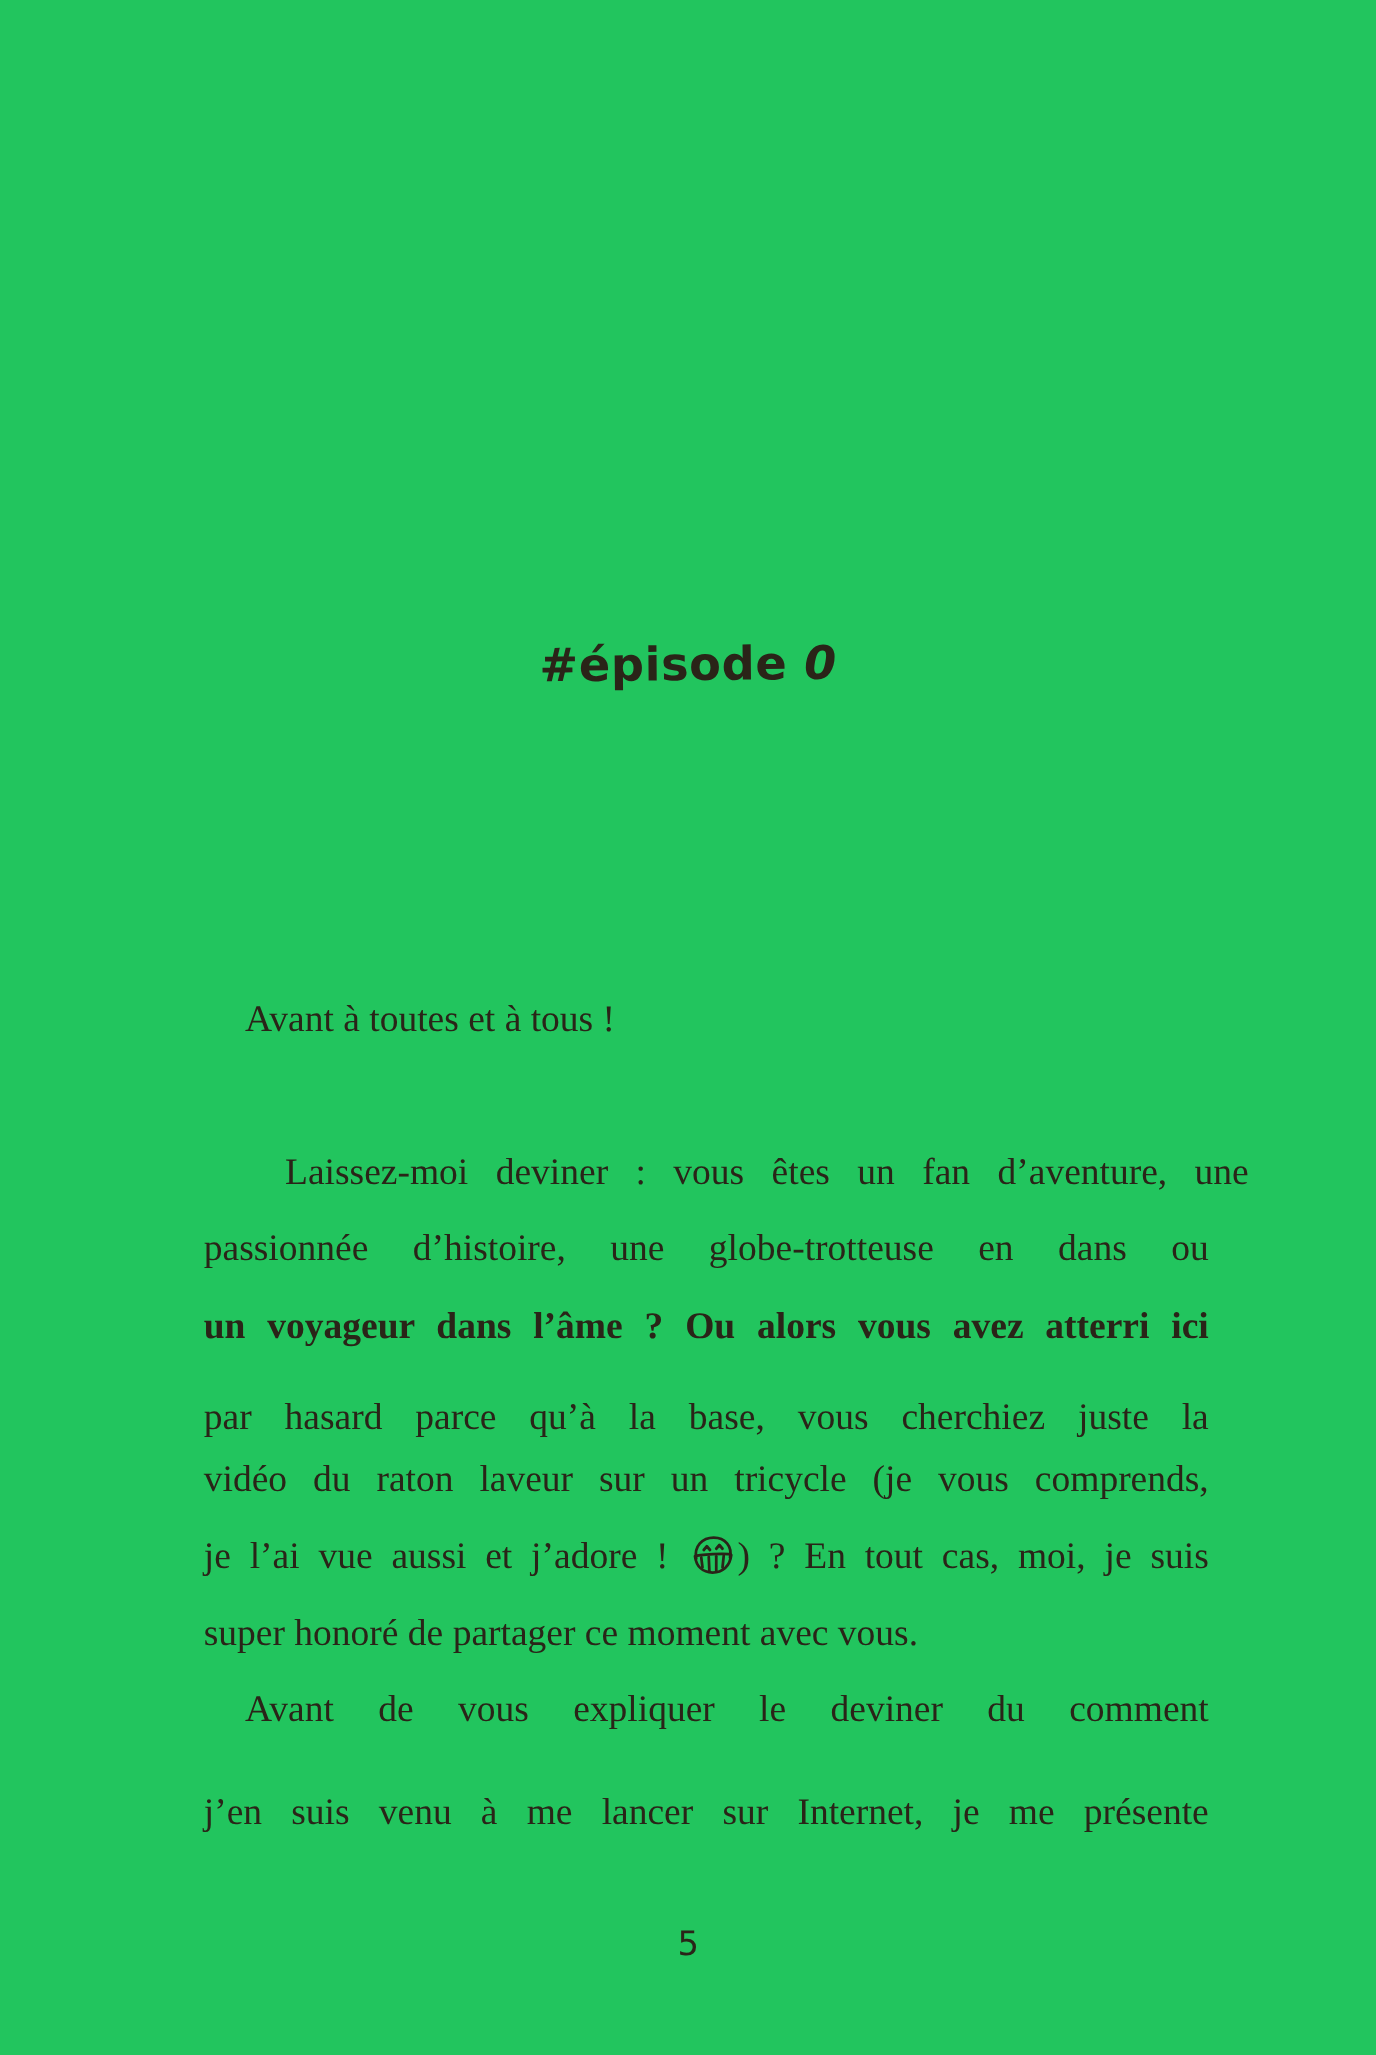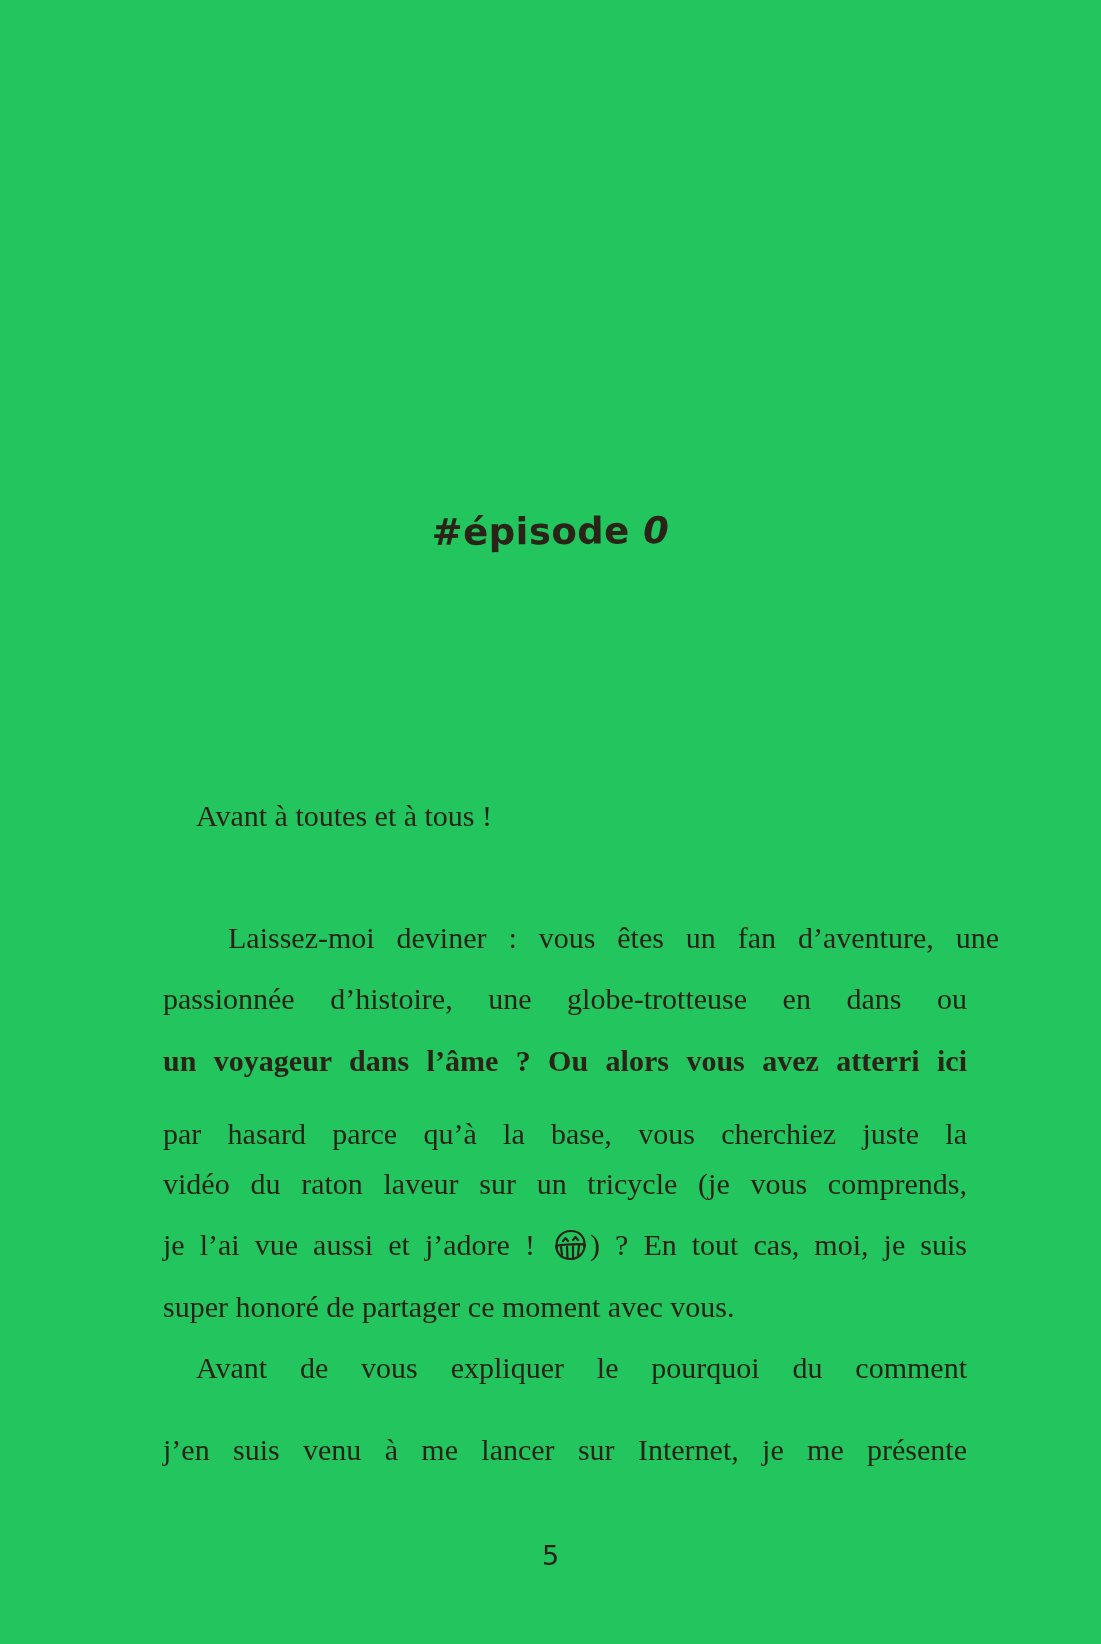--- a/index.html
+++ b/index.html
@@ -102,18 +102,18 @@
               <path d="M21 12 L23.5 9 L26 12"></path>
               <path d="M4 18 C6 17 31 15 33 17 C32 26 26 31 18 31 C10 31 5 26 4 18 Z"></path>
               <path d="M9 19 L10 27"></path>
               <path d="M15 18.5 L15.5 30"></path>
               <path d="M21 18 L21 30"></path>
               <path d="M27 17.5 L26 27"></path>
             </g>
           </svg></span><span>) ? En tout cas, moi, je suis</span></div>
     <div class="line" style="top:1287px;">super honoré de partager ce moment avec vous.</div>
 
-    <div class="line indent justify" style="top:1348px;">Avant de vous expliquer le pourquoi du comment</div>
+    <div class="line indent justify" style="top:1348px;">Avant de vous expliquer le deviner du comment</div>
     <div class="line justify" style="top:1410px;margin-top:20px;">j’en suis venu à me lancer sur Internet, je me présente</div>
   </div>
 
   <div class="page-number">5</div>
 </div>
 
 </body></html>

